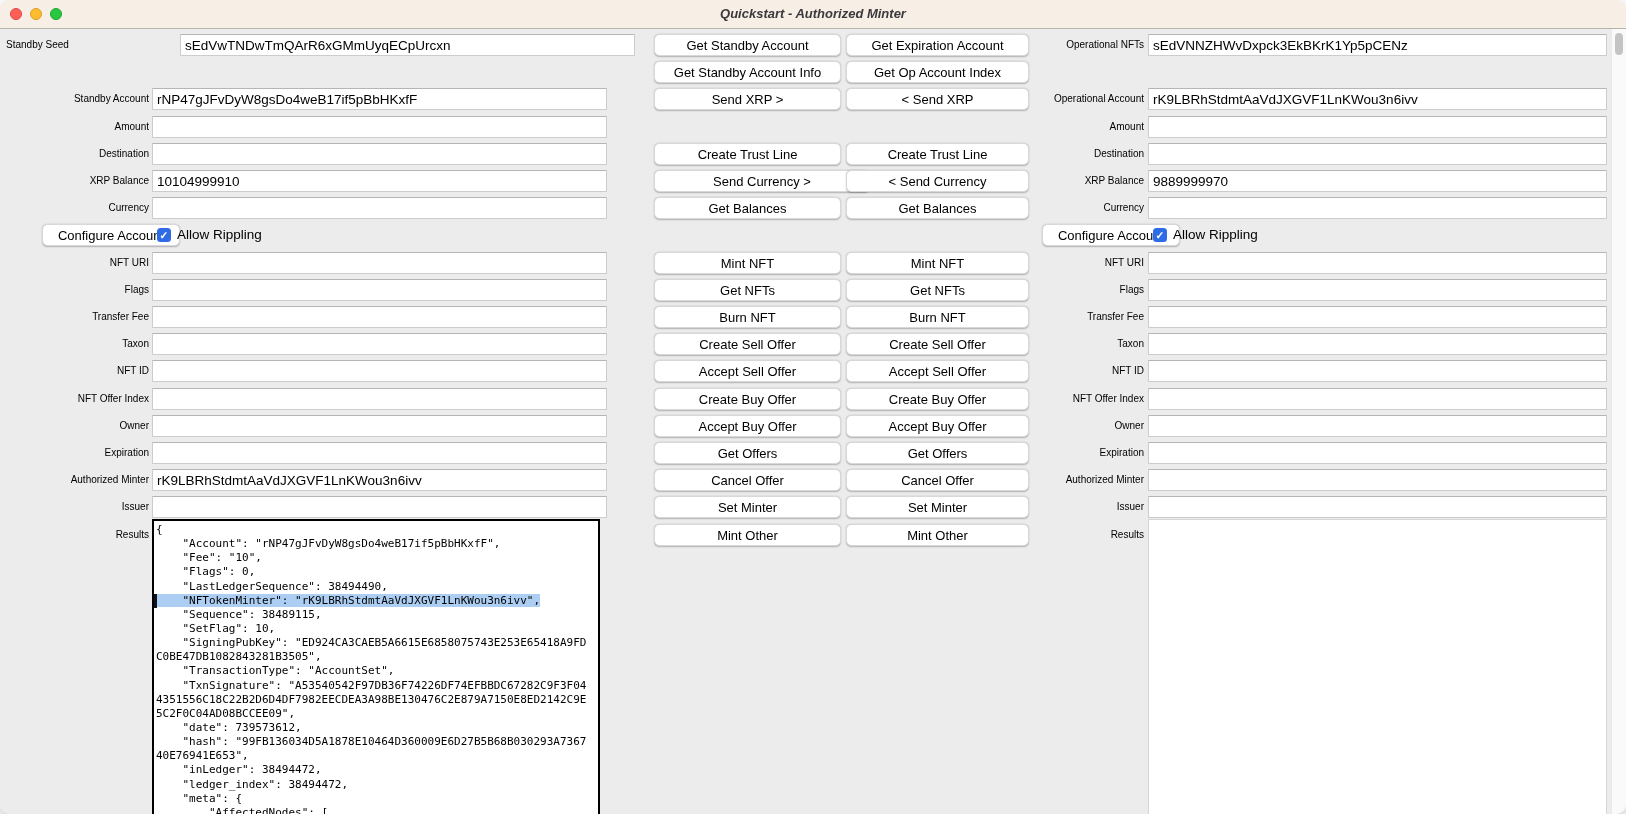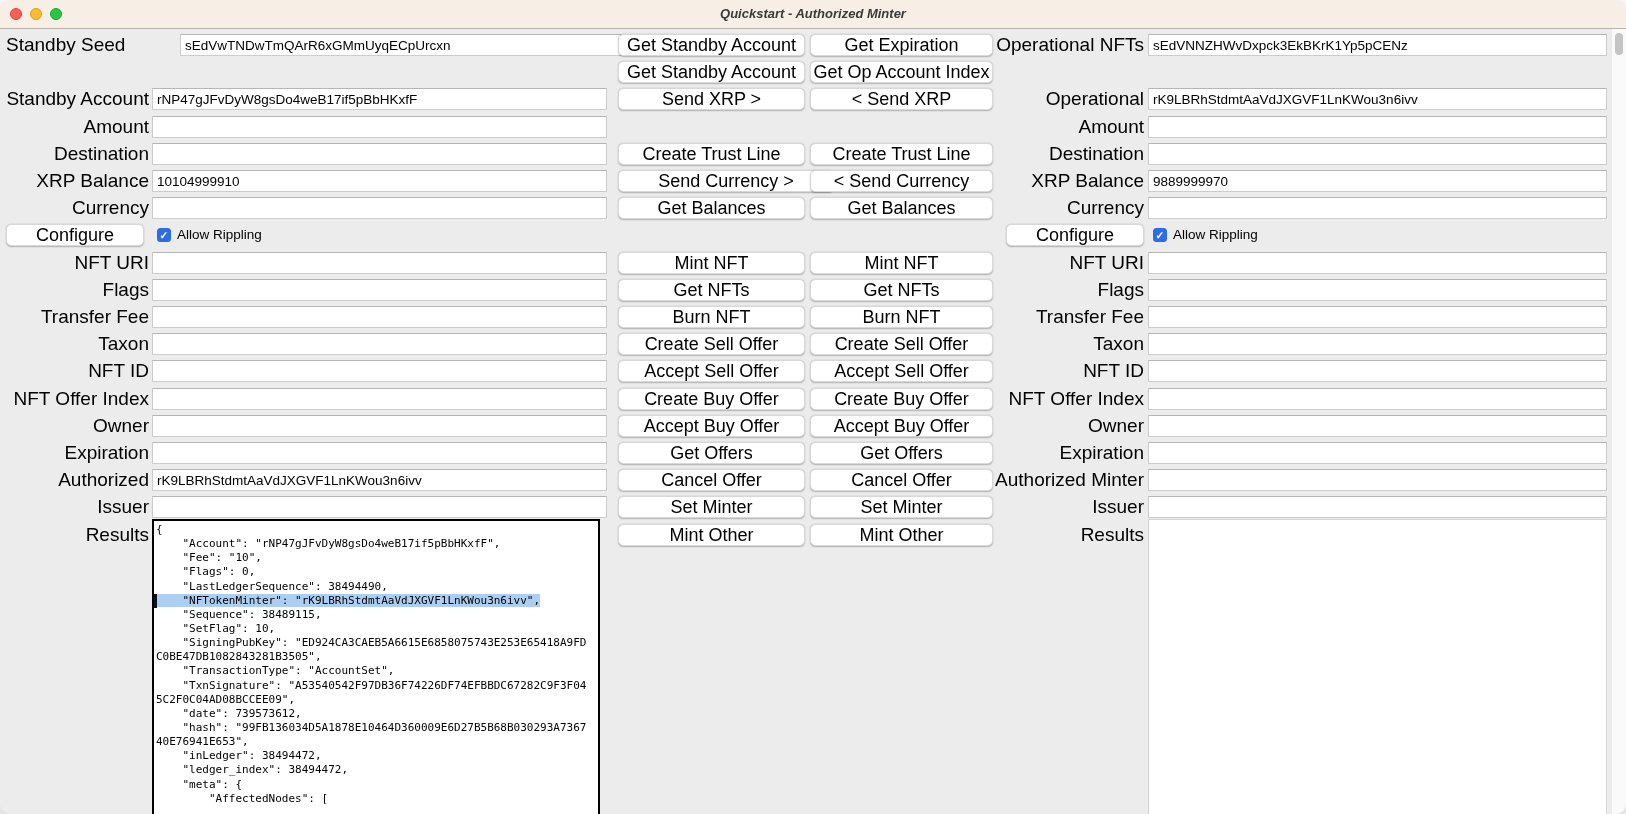--- a/index.html
+++ b/index.html
@@ -11,32 +11,32 @@
               background:#f7eee6; border-bottom:1px solid #b9b2ab; z-index:5;font-style:italic; }
   .titlebar .title { text-align:center; line-height:28px; font-size:13px;
                      font-weight:bold; color:#3a3a3c; }
   .traffic { position:absolute; left:10px; top:8px; display:flex; gap:8px; }
   .tl { width:12px; height:12px; border-radius:50%; }
   .tl.red    { background:#ff5f57; border:.5px solid #e0443e; }
   .tl.yellow { background:#febc2e; border:.5px solid #d89e24; }
   .tl.green  { background:#28c840; border:.5px solid #1fa32e; }
   .content { position:absolute; top:29px; left:0; right:0; bottom:0; background:#ececec; }
 
-  .row-label { position:absolute; height:22px; line-height:22px; font-size:19px;
+  .row-label { position:absolute; height:22px; line-height:22px; font-size:10px;
                color:#000; text-align:right; overflow:hidden; }
   .row-label.al { text-align:left; }
   .field { position:absolute; height:22px; background:#fff;
            border:1px solid #cccccc; border-top-color:#b5b5b5; border-radius:1px;
            font-family:"Liberation Sans", sans-serif; font-size:13.5px; color:#000;
            padding:0 4px; outline:none; }
   .btn { position:absolute; height:22px; background:#ffffff;
          border:.5px solid #d8d8d8; border-radius:5.5px;
          box-shadow:0 .5px 1.5px rgba(0,0,0,.25);
-         font-size:18px; color:#000; text-align:center; line-height:21px;
-         cursor:default; overflow:hidden; }
+         font-size:13px; color:#000; text-align:center; line-height:21px;
+         cursor:default; overflow:hidden;margin-left:36px; }
   .checkbox { position:absolute; width:14px; height:14px; border-radius:3.5px;
               color:#fff; text-align:center; }
   .checkbox.checked::after { content:"✓"; font-size:10.5px; font-weight:bold;
                              line-height:14px; display:block; }
   .cb-label { position:absolute; height:22px; line-height:22px; font-size:13.5px;
               color:#000; text-align:left; }
 
   .results-box { position:absolute; background:#fff; overflow:hidden; }
   .results-box.standby { left:152px; top:490px; width:448px; height:330px;
                          border:2px solid #000; padding:2px 0 0 2px; position:absolute; }
@@ -182,20 +182,21 @@
           <div class="rline"><span>    "Fee": "10",</span></div>
           <div class="rline"><span>    "Flags": 0,</span></div>
           <div class="rline"><span>    "LastLedgerSequence": 38494490,</span></div>
           <div class="rline"><span style="background: rgb(172, 206, 242);">    "NFTokenMinter": "rK9LBRhStdmtAaVdJXGVF1LnKWou3n6ivv",</span></div>
           <div class="rline"><span>    "Sequence": 38489115,</span></div>
           <div class="rline"><span>    "SetFlag": 10,</span></div>
           <div class="rline"><span>    "SigningPubKey": "ED924CA3CAEB5A6615E6858075743E253E65418A9FD</span></div>
           <div class="rline"><span>C0BE47DB1082843281B3505",</span></div>
           <div class="rline"><span>    "TransactionType": "AccountSet",</span></div>
           <div class="rline"><span>    "TxnSignature": "A53540542F97DB36F74226DF74EFBBDC67282C9F3F04</span></div>
+          <div class="rline"><span>4351556C18C22B2D6D4DF7982EECDEA3A98BE130476C2E879A7150E8ED2142C9E</span></div>
           <div class="rline"><span>5C2F0C04AD08BCCEE09",</span></div>
           <div class="rline"><span>    "date": 739573612,</span></div>
           <div class="rline"><span>    "hash": "99FB136034D5A1878E10464D360009E6D27B5B68B030293A7367</span></div>
           <div class="rline"><span>40E76941E653",</span></div>
           <div class="rline"><span>    "inLedger": 38494472,</span></div>
           <div class="rline"><span>    "ledger_index": 38494472,</span></div>
           <div class="rline"><span>    "meta": {</span></div>
           <div class="rline"><span>        "AffectedNodes": [</span></div>
         </div>
     <div class="text-cursor" style="top: 72.75px;"></div>

